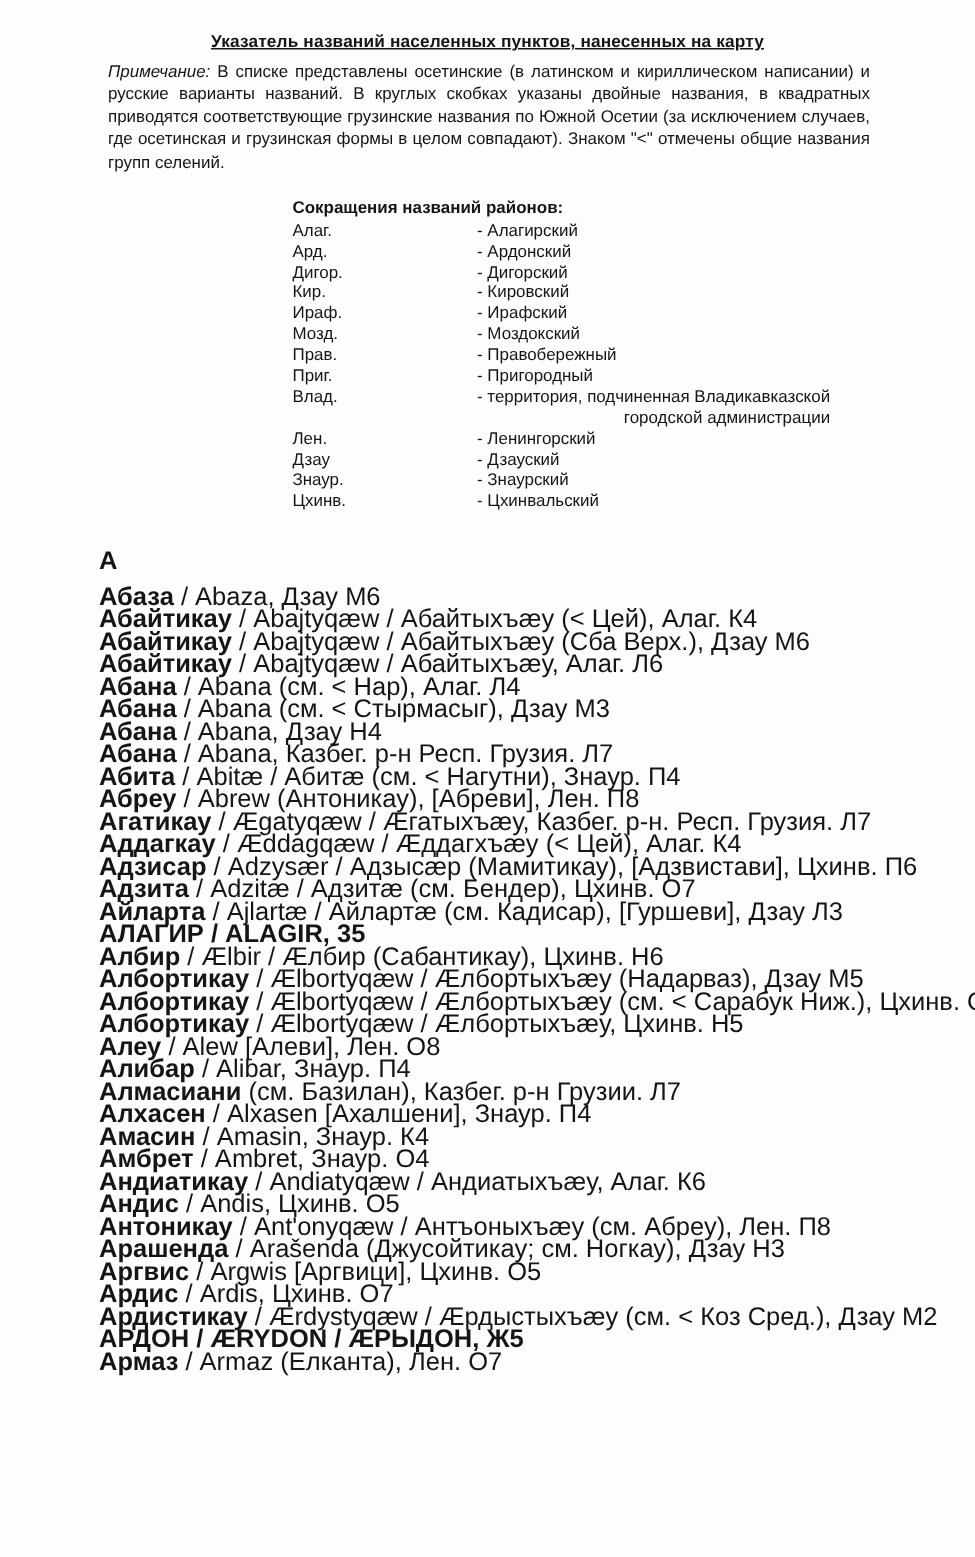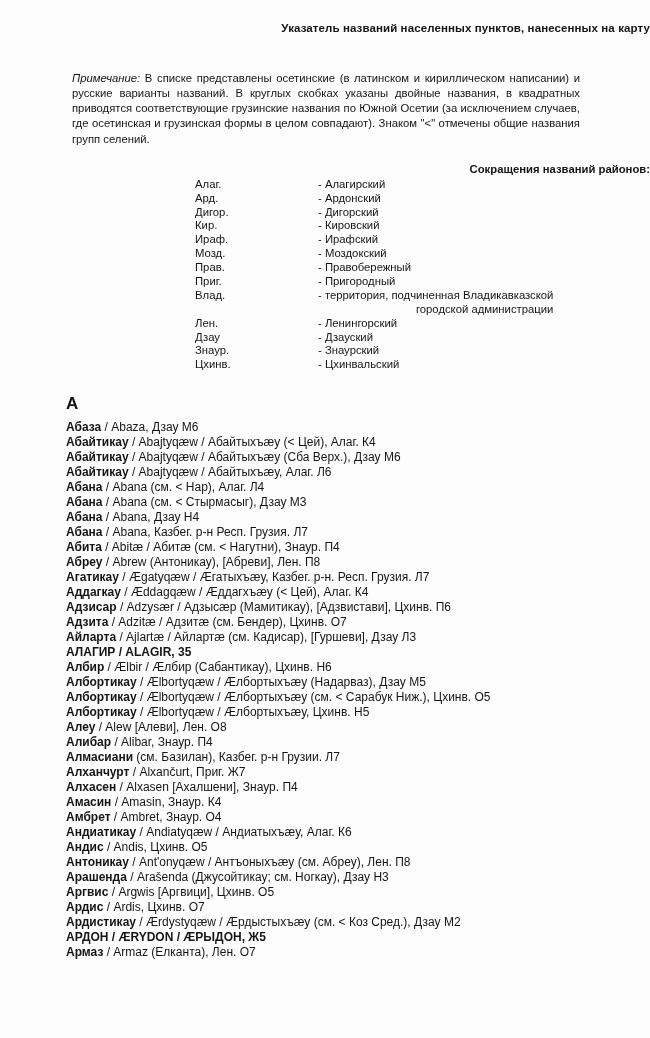--- a/index.html
+++ b/index.html
@@ -15,54 +15,54 @@
     width: 650px;
     height: 1038px;
     overflow: hidden;
     background: #fdfdfd;
   }
   .title {
     margin: 0;
     padding-top: 22px;
     font-size: 11.5px;
     font-weight: bold;
-    text-align: right;
+    text-align: center;
     letter-spacing: 0.1px;
+    text-decoration: underline;
   }
   .note {
-    margin: 37px 70px 0 72px;
+    margin: 7px 70px 0 72px;
     font-size: 11.3px;
     line-height: 1.34;
     text-align: justify;
   }
   .note .note-label { font-style: italic; }
   .abbr-block {
     margin: 15px 0 0 195px;
     font-size: 11.3px;
   }
   .abbr-title {
     font-weight: bold;
     margin-bottom: 2px;
     line-height: 1.25;
-    text-align: right;
   }
   .abbr-row {
     display: flex;
     line-height: 1.23;
   }
   .abbr-key { flex: 0 0 123px; width: 123px; }
   .abbr-full { white-space: pre-wrap; text-align: right; }
   .section-letter {
     margin: 22px 0 6px 66px;
     font-size: 17px;
     font-weight: bold;
   }
   .entries {
     margin-left: 66px;
-    font-size: 12px;
+    font-size: 17px;
   }
   .entry {
     line-height: 15px;
     white-space: nowrap;
   }
   .entry-name { font-weight: bold; }
 </style>
 </head>
 <body>
 
@@ -188,21 +188,20 @@
         <div class="entry"><b class="entry-name">Албортикау</b><span class="entry-rest"> / Ælbortyqæw / Æлбортыхъæу (см. &lt; Сарабук Ниж.), Цхинв. О5</span></div>
 
         <div class="entry"><b class="entry-name">Албортикау</b><span class="entry-rest"> / Ælbortyqæw / Æлбортыхъæу, Цхинв. Н5</span></div>
 
         <div class="entry"><b class="entry-name">Алеу</b><span class="entry-rest"> / Alew [Алеви], Лен. О8</span></div>
 
         <div class="entry"><b class="entry-name">Алибар</b><span class="entry-rest"> / Alibar, Знаур. П4</span></div>
 
         <div class="entry"><b class="entry-name">Алмасиани</b><span class="entry-rest"> (см. Базилан), Казбег. р-н Грузии. Л7</span></div>
 
-        <div class="entry"><b class="entry-name">Алханчурт</b><span class="entry-rest"> / Alxančurt, Приг. Ж7</span></div>
 
         <div class="entry"><b class="entry-name">Алхасен</b><span class="entry-rest"> / Alxasen [Ахалшени], Знаур. П4</span></div>
 
         <div class="entry"><b class="entry-name">Амасин</b><span class="entry-rest"> / Amasin, Знаур. К4</span></div>
 
         <div class="entry"><b class="entry-name">Амбрет</b><span class="entry-rest"> / Ambret, Знаур. О4</span></div>
 
         <div class="entry"><b class="entry-name">Андиатикау</b><span class="entry-rest"> / Andiatyqæw / Андиатыхъæу, Алаг. К6</span></div>
 
         <div class="entry"><b class="entry-name">Андис</b><span class="entry-rest"> / Andis, Цхинв. О5</span></div>

